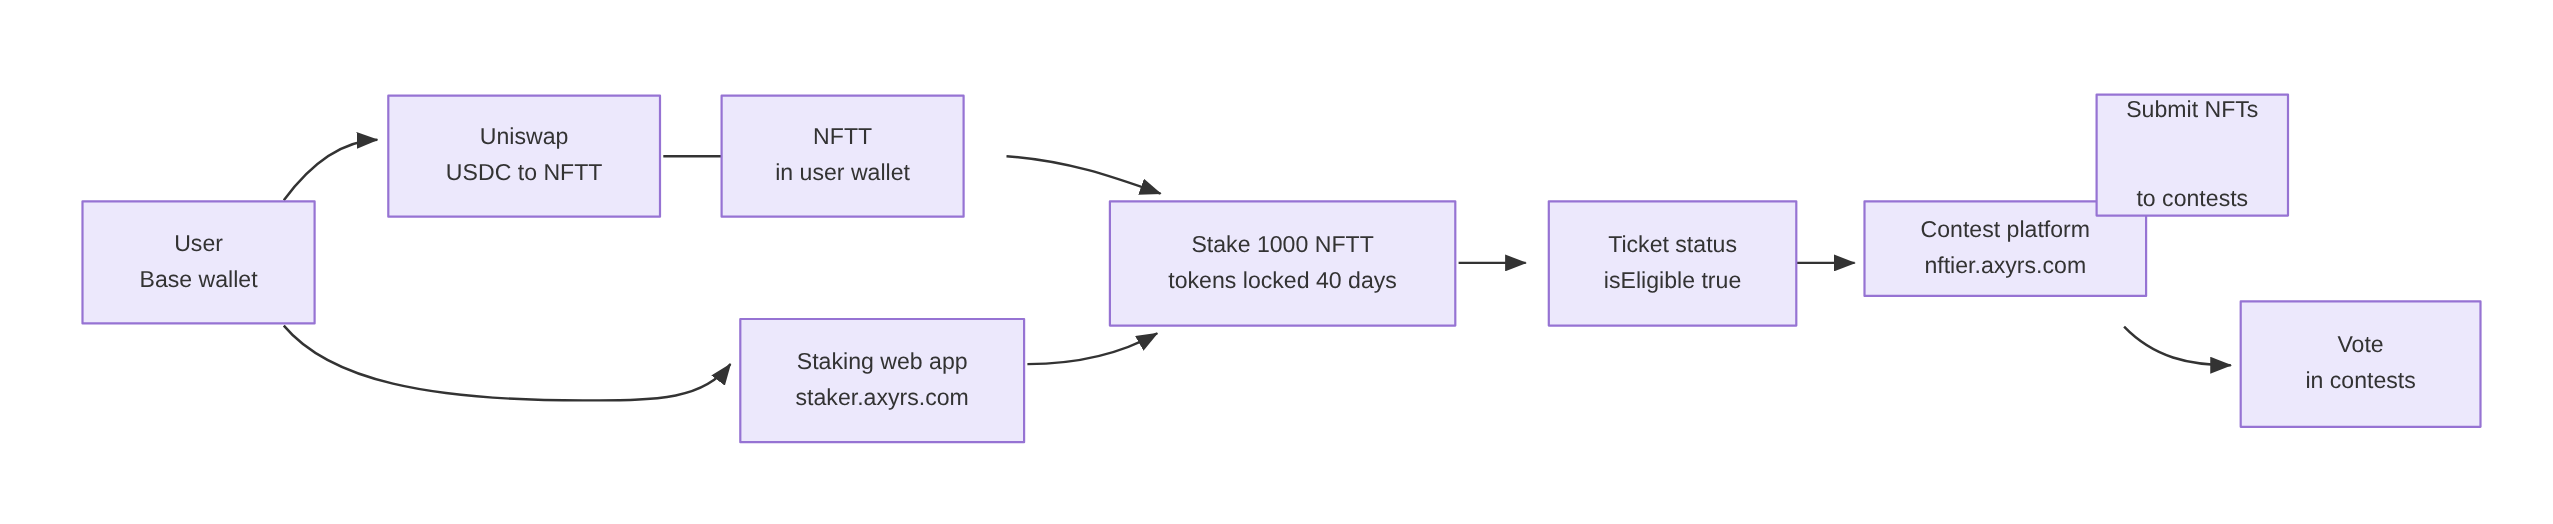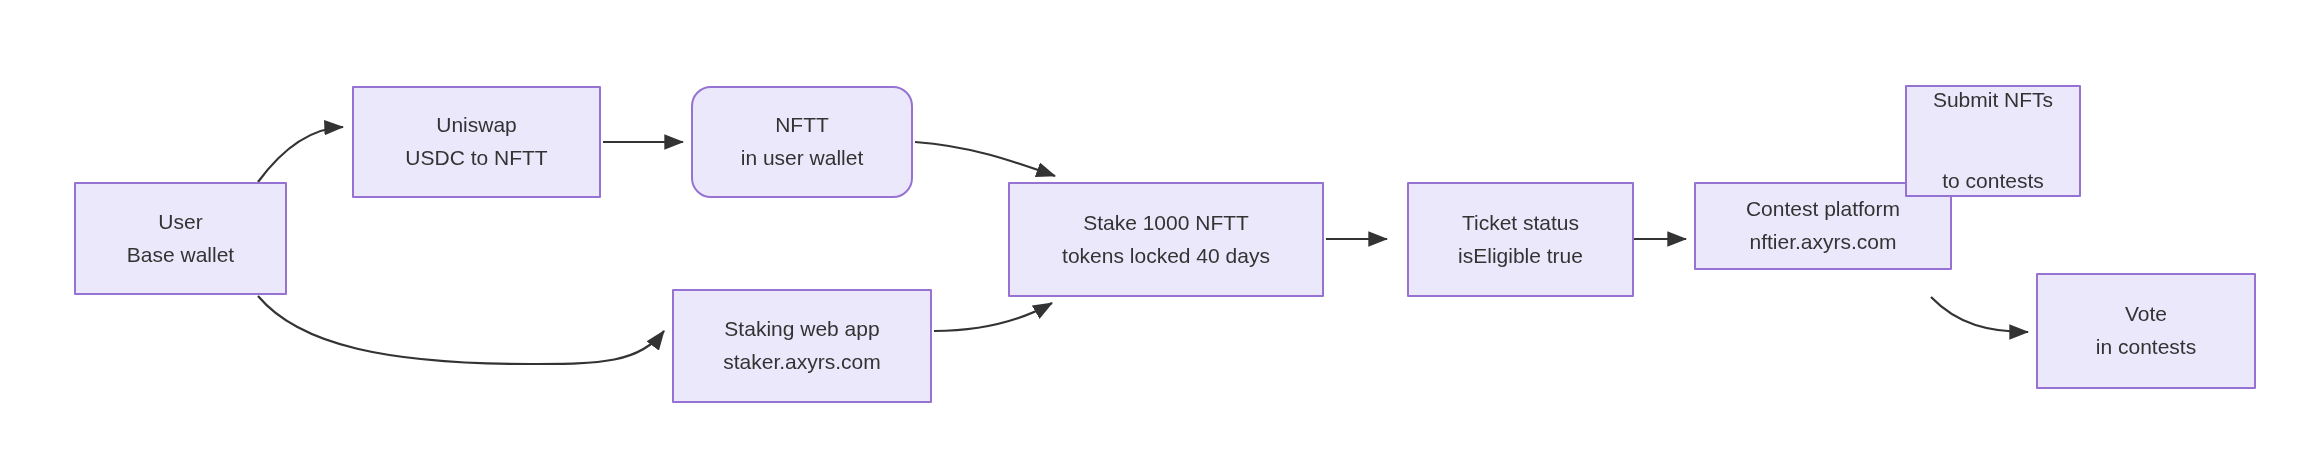--- a/index.html
+++ b/index.html
@@ -81,21 +81,21 @@
   <div class="node" style="left:74px; top:182px; width:213px; height:113px;">
     <span class="line">User</span>
     <span class="line">Base wallet</span>
   </div>
 
   <div class="node" style="left:352px; top:86px; width:249px; height:112px;">
     <span class="line">Uniswap</span>
     <span class="line">USDC to NFTT</span>
   </div>
 
-  <div class="node" style="left:691px; top:86px; width:222px; height:112px;border-radius:20px;">
+  <div class="node" style="left:655px; top:86px; width:222px; height:112px;">
     <span class="line">NFTT</span>
     <span class="line">in user wallet</span>
   </div>
 
   <div class="node" style="left:672px; top:274px; width:260px; height:114px;margin-top:15px;">
     <span class="line">Staking web app</span>
     <span class="line">staker.axyrs.com</span>
   </div>
 
   <div class="node" style="left:1008px; top:182px; width:316px; height:115px;">

